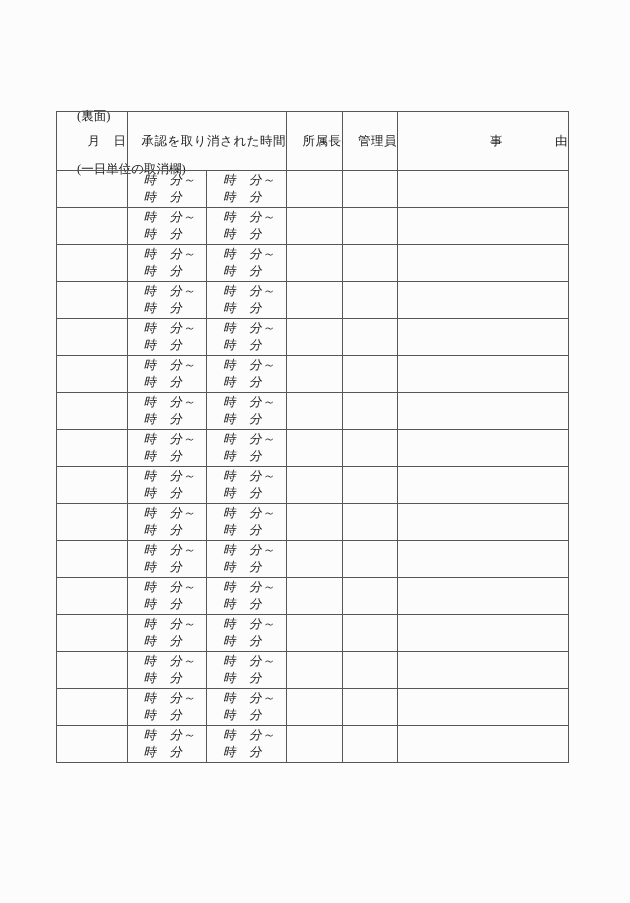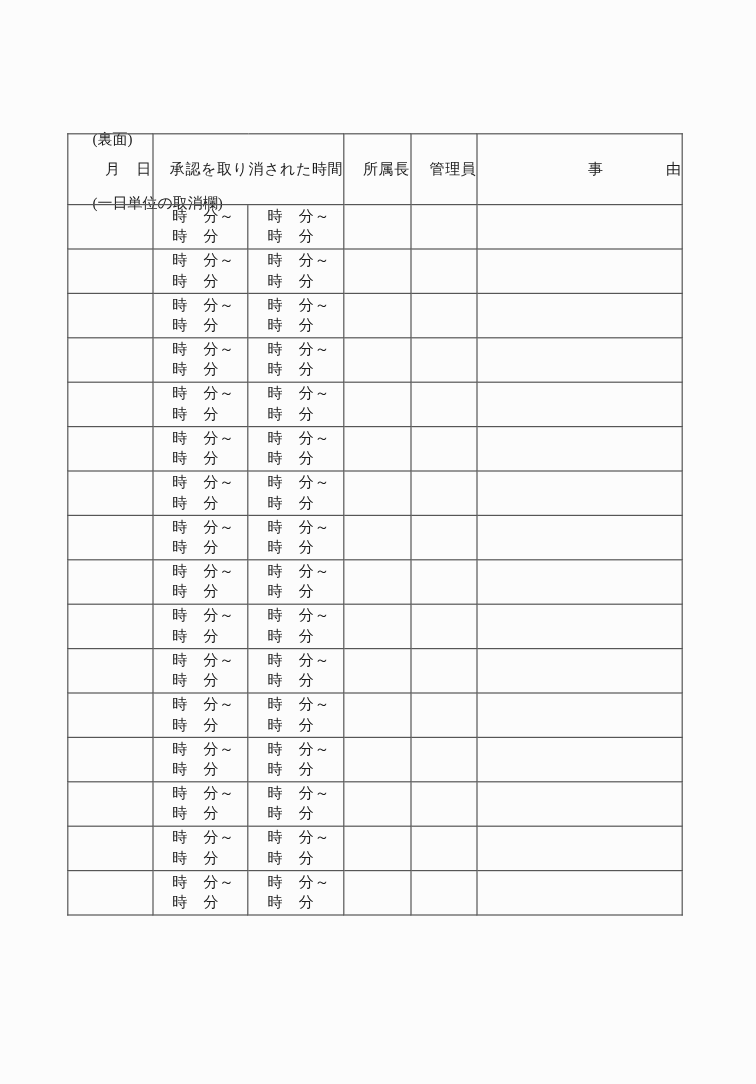--- a/index.html
+++ b/index.html
@@ -36,21 +36,21 @@
     font-size: 12.5px;
   }
   .cancel-table th,
   .cancel-table td {
     border: 1px solid #565656;
     padding: 0;
     font-weight: normal;
     overflow: hidden;
   }
   .cancel-table thead tr { height: 59px; }
-  .cancel-table tbody tr { height: 37px; }
+  .cancel-table tbody tr { height: 37px; font-style: italic; }
   .cancel-table th {
     text-align: right;
     vertical-align: middle;
     white-space: pre;
     letter-spacing: 0.5px;
   }
   td.c-time {
     vertical-align: middle;
     text-align: left;
   }

